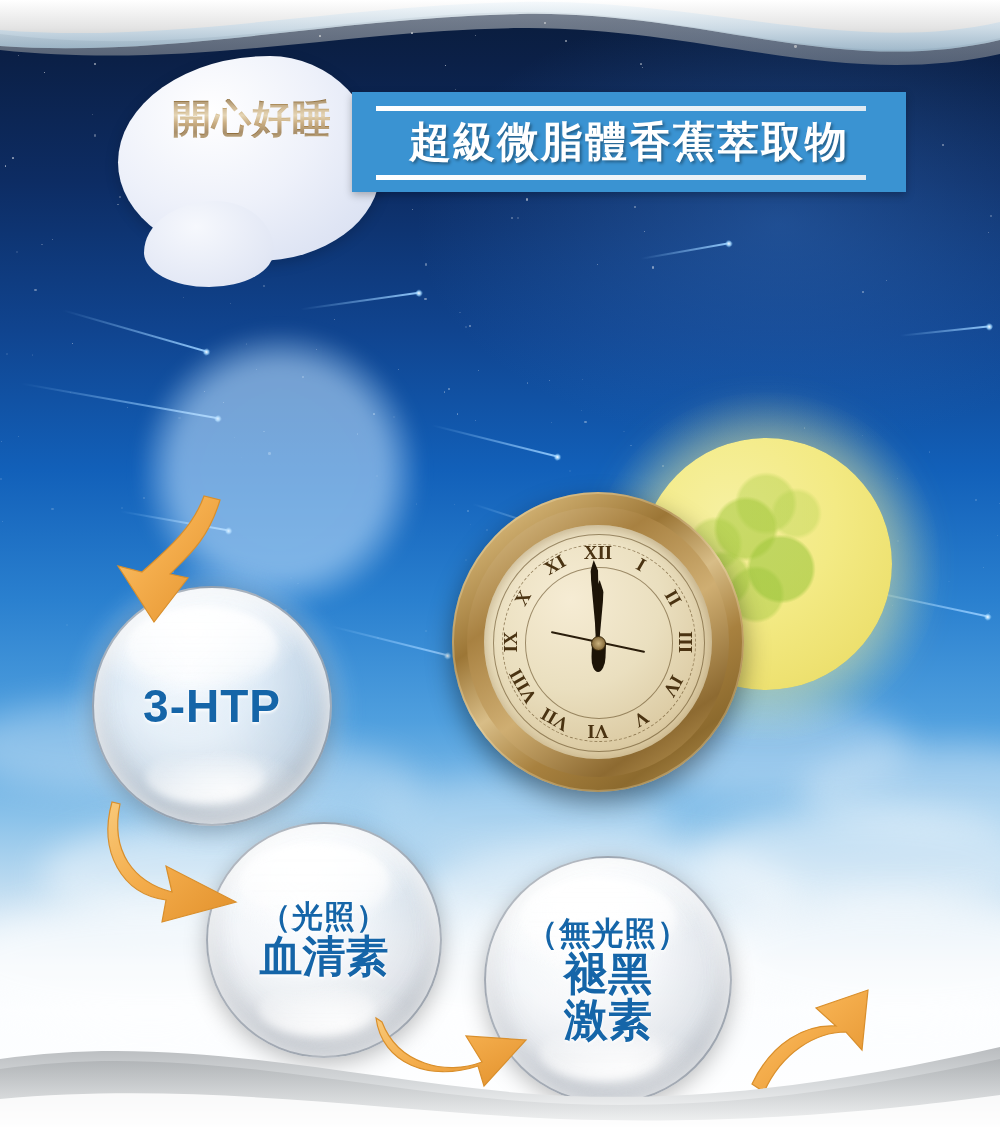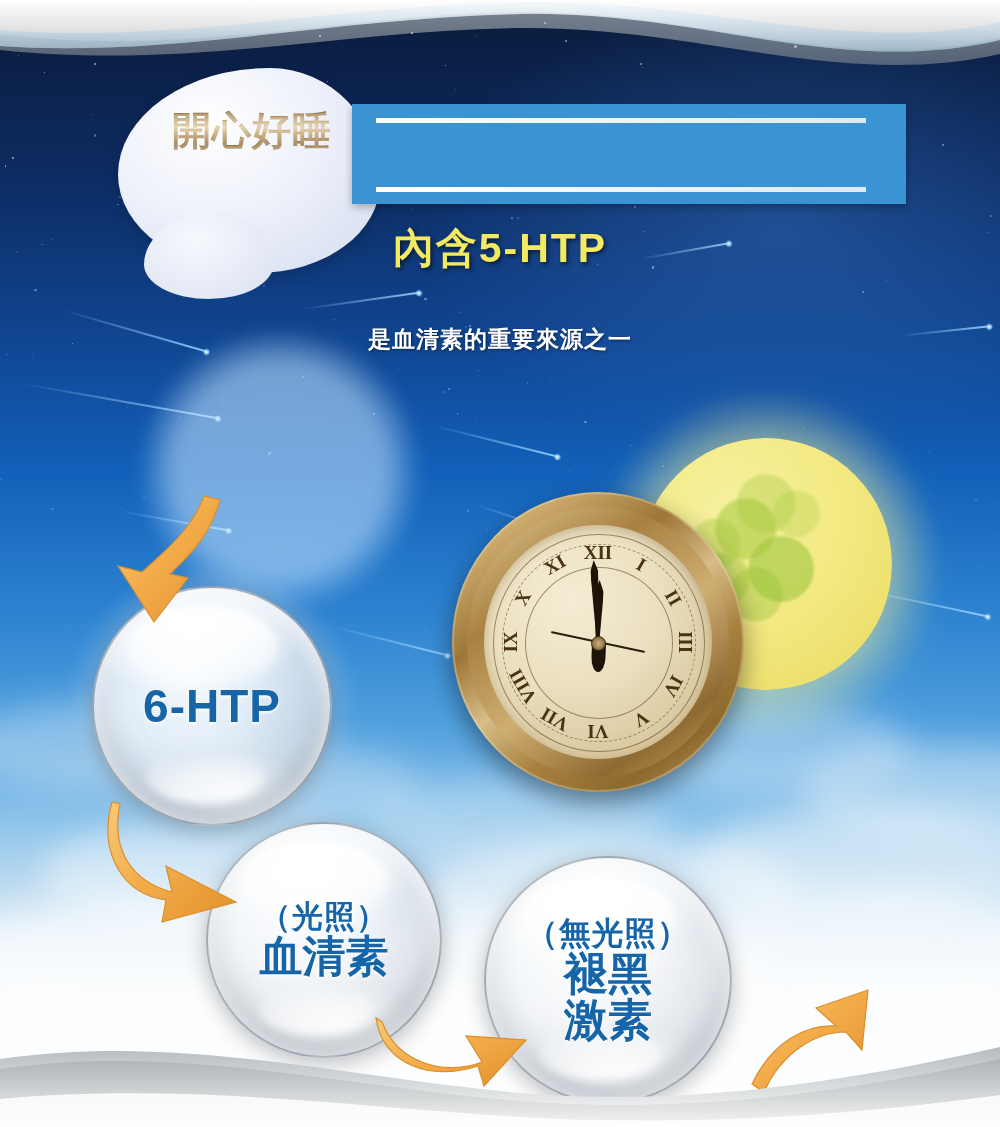--- a/index.html
+++ b/index.html
@@ -48,21 +48,21 @@
           background:radial-gradient(circle,#ffffff 0%, rgba(150,210,255,.8) 45%, rgba(120,190,255,0) 75%);}
 
   
   .cloud{position:absolute;border-radius:50%;background:#ffffff;filter:blur(16px);}
 
   
   .wave-top{position:absolute;left:0;top:0;width:1000px;height:92px;}
   .wave-bottom{position:absolute;left:0;bottom:0;width:1000px;height:120px;}
 
   
-  .header{position:absolute;left:0;top:16px;width:813px;height:300px;}
+  .header{position:absolute;left:0;top:4px;width:813px;height:300px;}
 
   .blob{
     position:absolute;left:118px;top:52px;width:262px;height:205px;
     background:radial-gradient(ellipse at 35% 28%, #ffffff 0%, #eef1fa 45%, #dfe5f4 75%, #d5dcef 100%);
     border-radius:58% 42% 47% 53% / 52% 56% 44% 48%;
     box-shadow:0 4px 14px rgba(0,0,0,.18);
   }
   .blob:after{
     content:"";position:absolute;left:26px;bottom:-26px;width:130px;height:86px;
     background:radial-gradient(ellipse at 40% 30%, #f6f8fd 0%, #e3e8f5 70%, #d8dfef 100%);
@@ -448,26 +448,25 @@
   <div class="moon-glow" style="left:592px;top:392px;width:348px;height:348px;"></div>
   <div class="moon" style="left:640px;top:438px;width:252px;height:252px;"></div>
 
   <div class="header">
     <div class="blob"></div>
     <div class="brand">開心好睡</div>
 
     <div class="banner">
       <div class="rule top"></div>
       <div class="rule bot"></div>
-    </div>
-
-    <div class="subhead">內含5-HTP</div>
+      <div class="banner-title">超級微脂體香蕉萃取物</div>
+    </div>
+
     <div class="subtext">
       <br>
-      <span>是血清素的重要來源之一</span>
     </div>
   </div>
 
   <div class="clock" id="clock" style="left:452px;top:492px;width:292px;height:300px;">
     <div class="clock-ring"></div>
     <div class="clock-ring2"></div>
     <div class="clock-face">
       <div class="face-ring" style="left:4%;top:4%;width:92%;height:92%;"></div>
       <div class="face-ring dashed" style="left:8%;top:8%;width:84%;height:84%;"></div>
       <div class="face-ring" style="left:18%;top:18%;width:64%;height:64%;"></div>
@@ -492,21 +491,21 @@
       <div class="clock-center"></div>
     </div>
   </div>
 
   <div class="halo" style="left:140px;top:330px;width:280px;height:280px;"></div>
 
   <div class="halo" style="left:72px;top:568px;width:280px;height:280px;"></div>
   <div class="bubble" style="left:92px;top:586px;width:236px;height:236px;font-size:0;">
     <div class="sheen"></div>
     <div class="sheen2"></div>
-    <div class="bubble-label" style="font-size:46px;letter-spacing:1px;">6-HTP</div>
+    <div class="bubble-label" style="font-size:46px;letter-spacing:1px;">3-HTP</div>
   </div>
 
   <div class="bubble" style="left:206px;top:822px;width:232px;height:232px;font-size:0;">
     <div class="sheen"></div>
     <div class="sheen2"></div>
     <div class="bubble-label" style="font-size:43px;">
       <span class="lbl-small">（光照）</span>
       <span>血清素</span>
     </div>
   </div>

